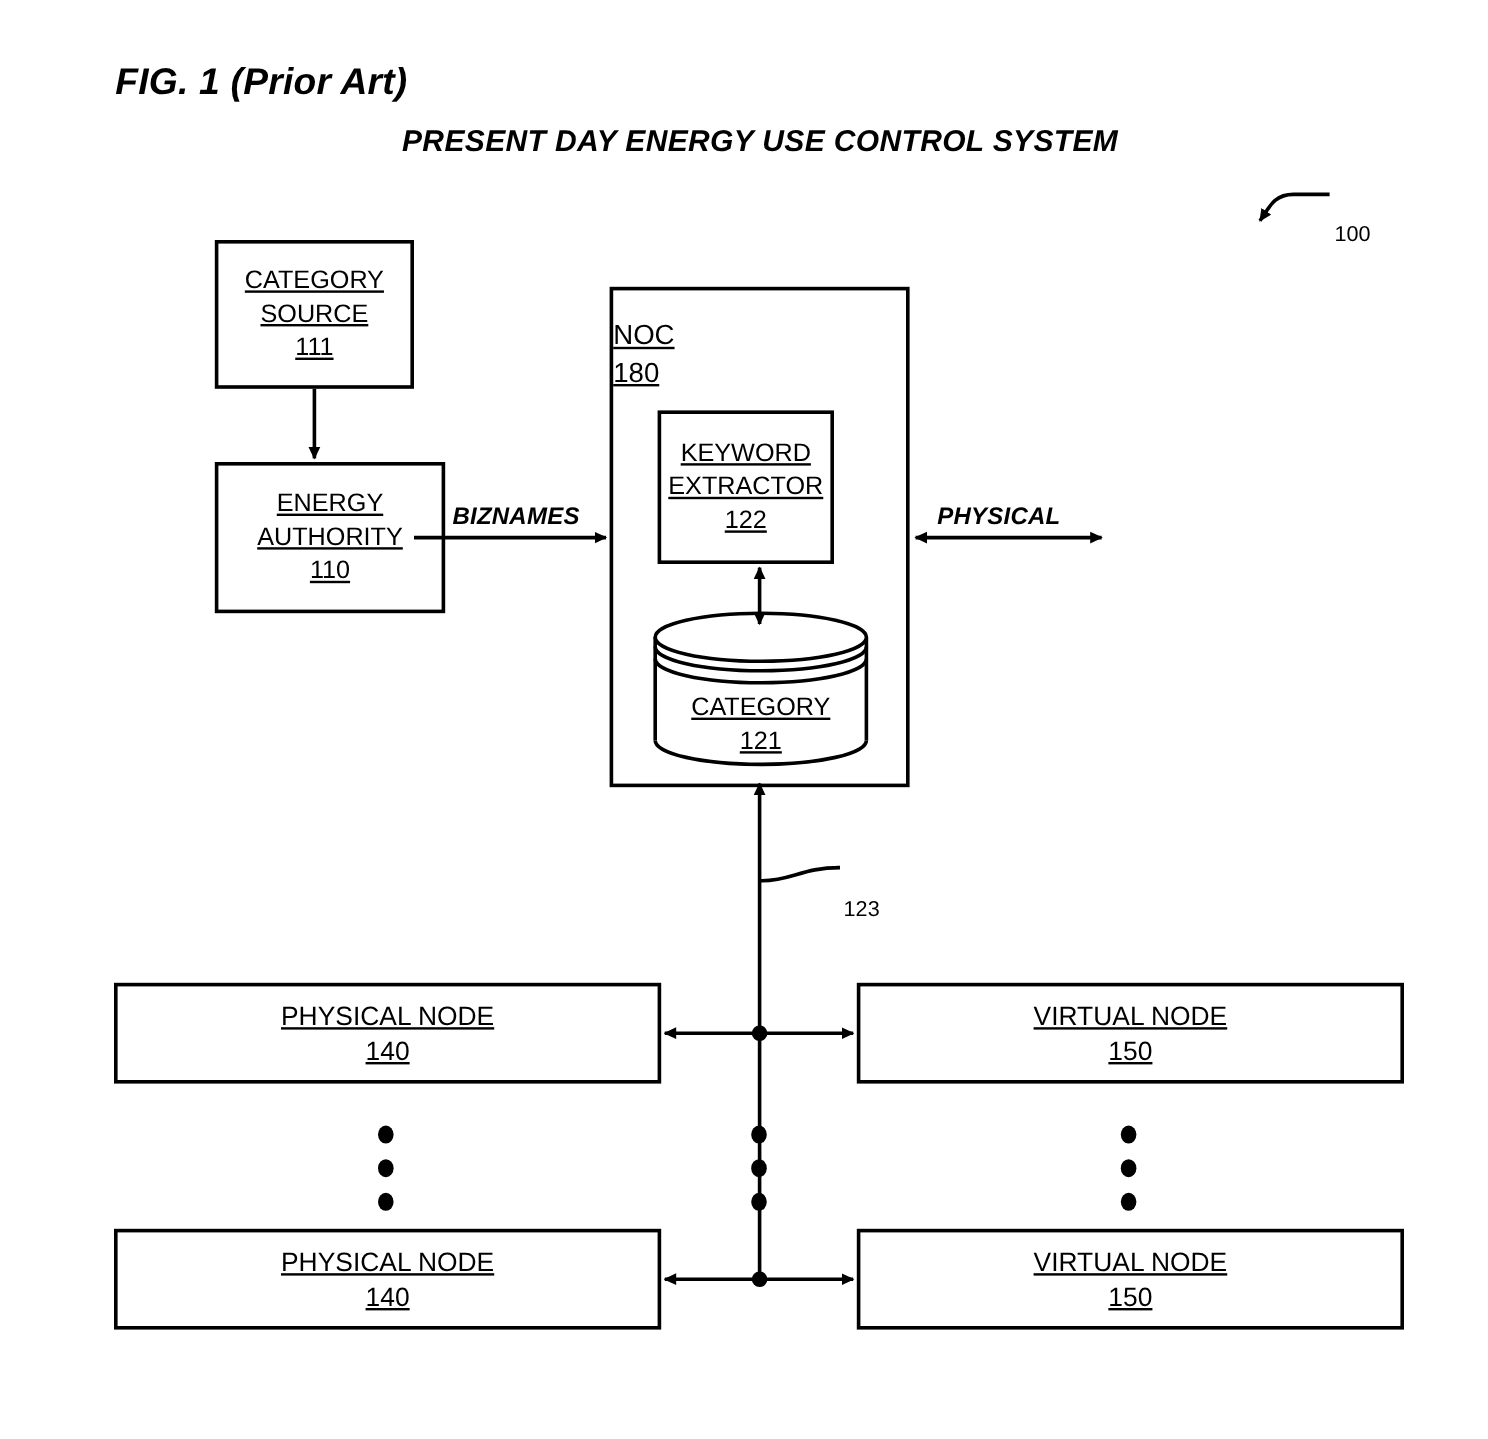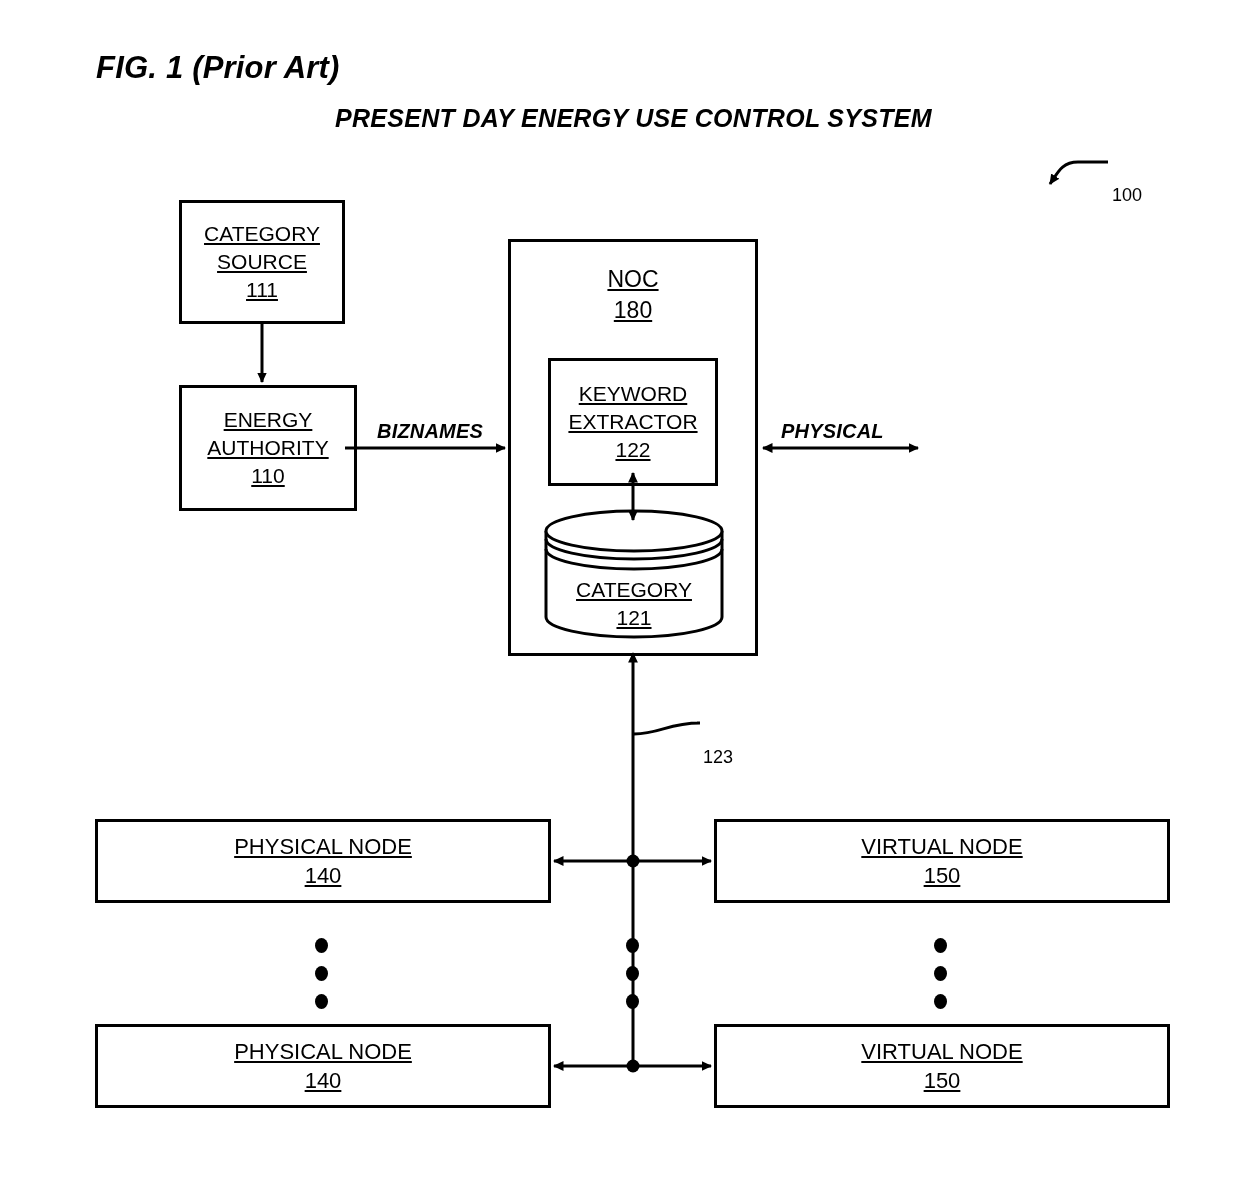--- a/index.html
+++ b/index.html
@@ -65,21 +65,21 @@
     position: absolute;
     box-sizing: border-box;
     border: 3px solid #000000;
     background: #ffffff;
   }
   .noc-title {
     position: absolute;
     left: 0;
     right: 0;
     top: 22px;
-    text-align: center;
+    text-align: left;
   }
   .noc-title .line {
     font-size: 23px;
     line-height: 1.35;
     text-decoration: underline;
     text-underline-offset: 2px;
   }
   
   .cyl {
     position: absolute;
@@ -145,34 +145,34 @@
 
   <div class="fig-label">FIG. 1 (Prior Art)</div>
   <div class="fig-subtitle">PRESENT DAY ENERGY USE CONTROL SYSTEM</div>
 
   <div class="box" style="left:179px; top:200px; width:166px; height:124px;">
     <div class="line">CATEGORY</div>
     <div class="line">SOURCE</div>
     <div class="line">111</div>
   </div>
 
-  <div class="box" style="left:179px; top:385px; width:178px; height:126px;">
+  <div class="box" style="left:179px; top:385px; width:192px; height:126px;">
     <div class="line">ENERGY</div>
     <div class="line">AUTHORITY</div>
     <div class="line">110</div>
   </div>
 
   <div class="noc-outer" style="left:508px; top:239px; width:250px; height:417px;">
     <div class="noc-title">
       <div class="line">NOC</div>
       <div class="line">180</div>
     </div>
   </div>
 
-  <div class="box" style="left:548px; top:358px; width:170px; height:128px;">
+  <div class="box" style="left:548px; top:342px; width:147px; height:128px;">
     <div class="line">KEYWORD</div>
     <div class="line">EXTRACTOR</div>
     <div class="line">122</div>
   </div>
 
   <div class="cyl" style="left:543px; top:508px; width:182px; height:132px;">
     <svg width="182" height="132" viewBox="0 0 182 132">
       <path d="M3,23 L3,109" fill="none" stroke="#000" stroke-width="3"></path>
       <path d="M179,23 L179,109" fill="none" stroke="#000" stroke-width="3"></path>
       <path d="M3,109 A88,20 0 0 0 179,109" fill="none" stroke="#000" stroke-width="3"></path>

